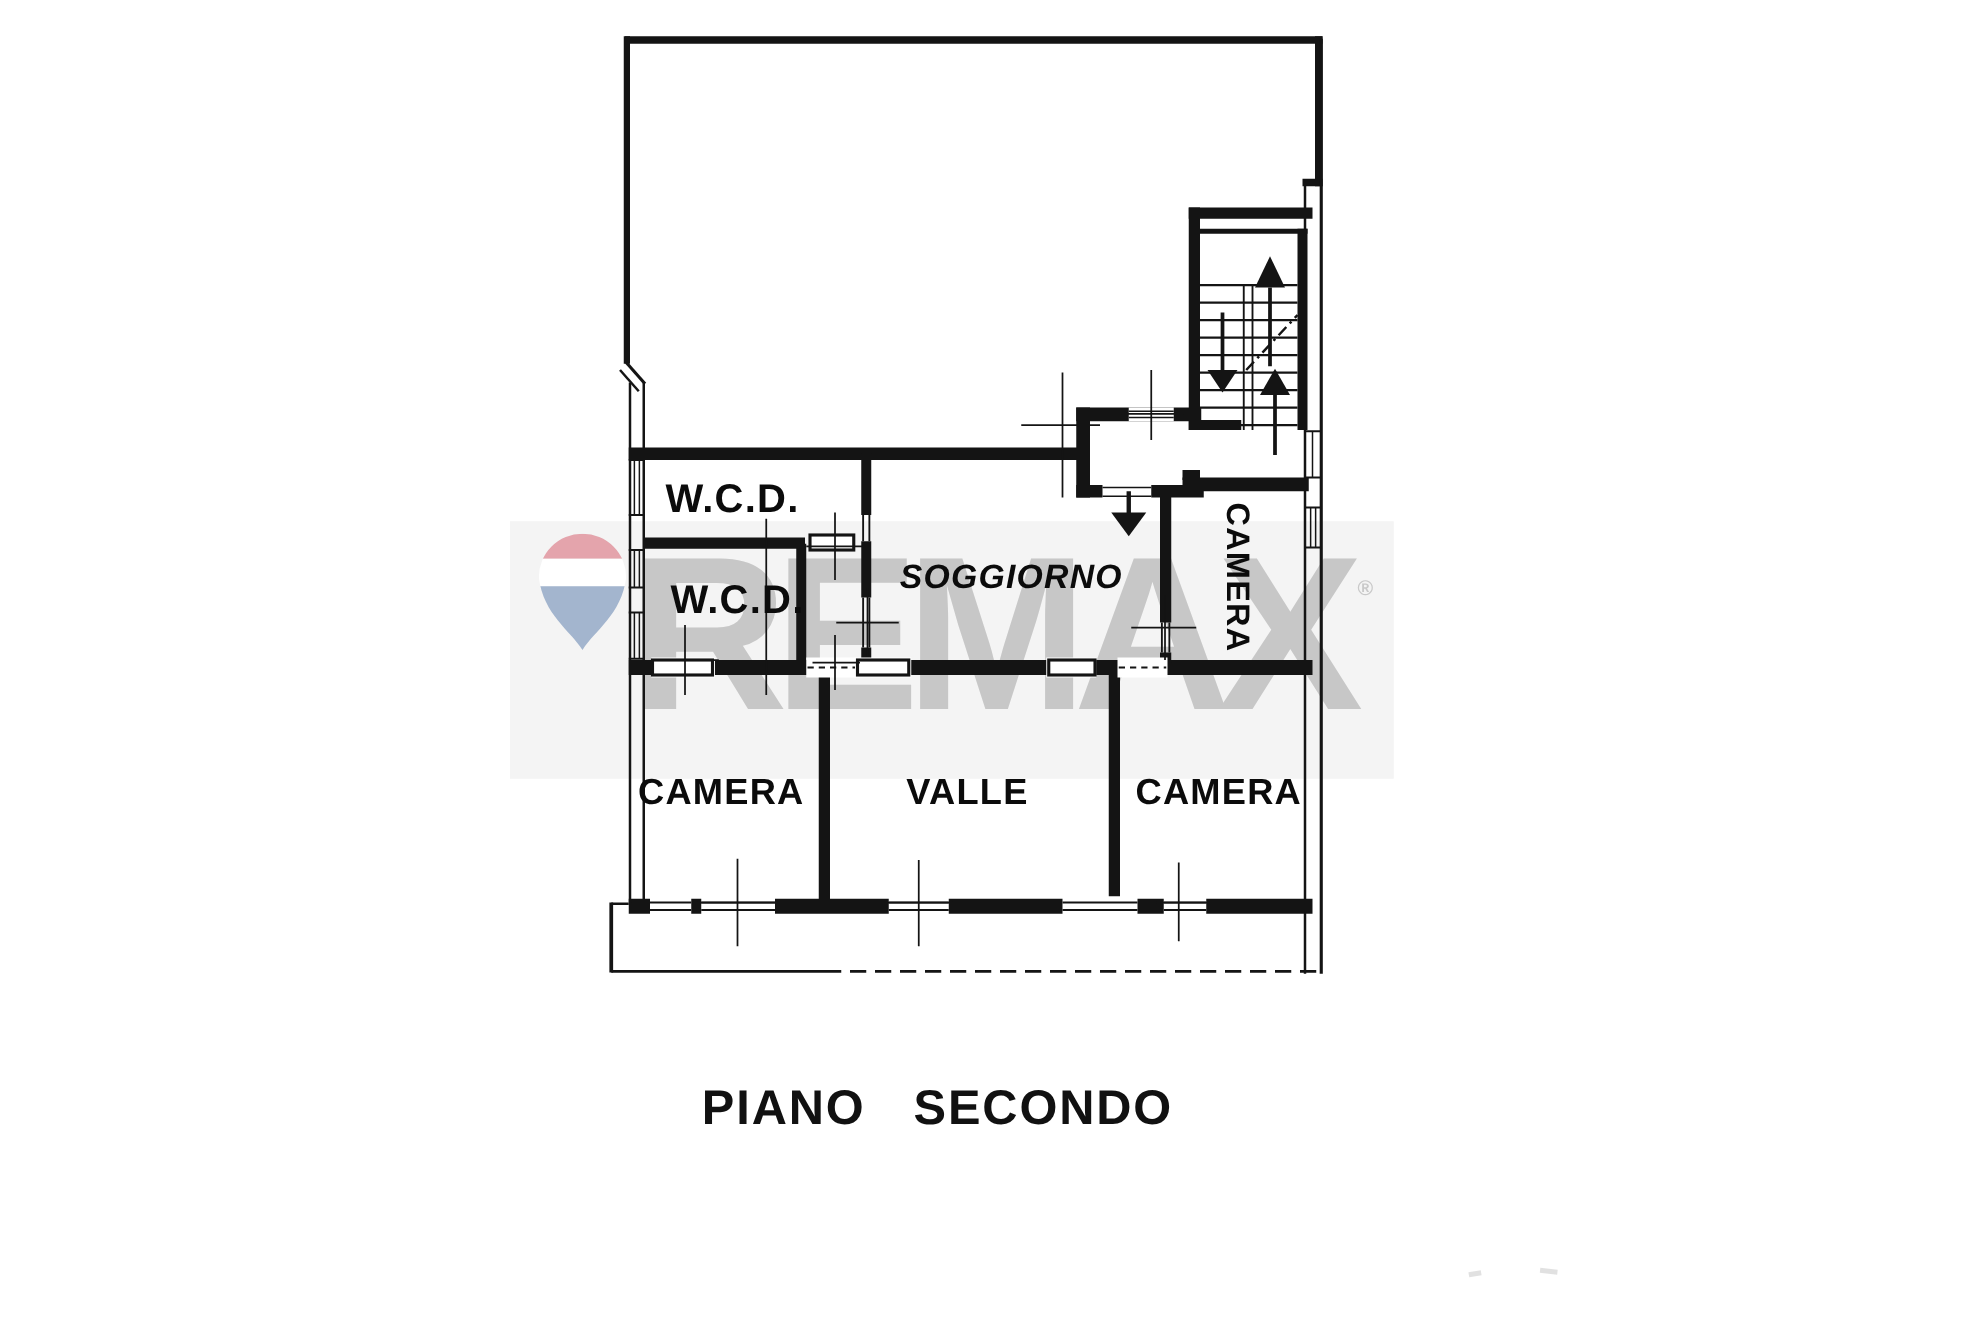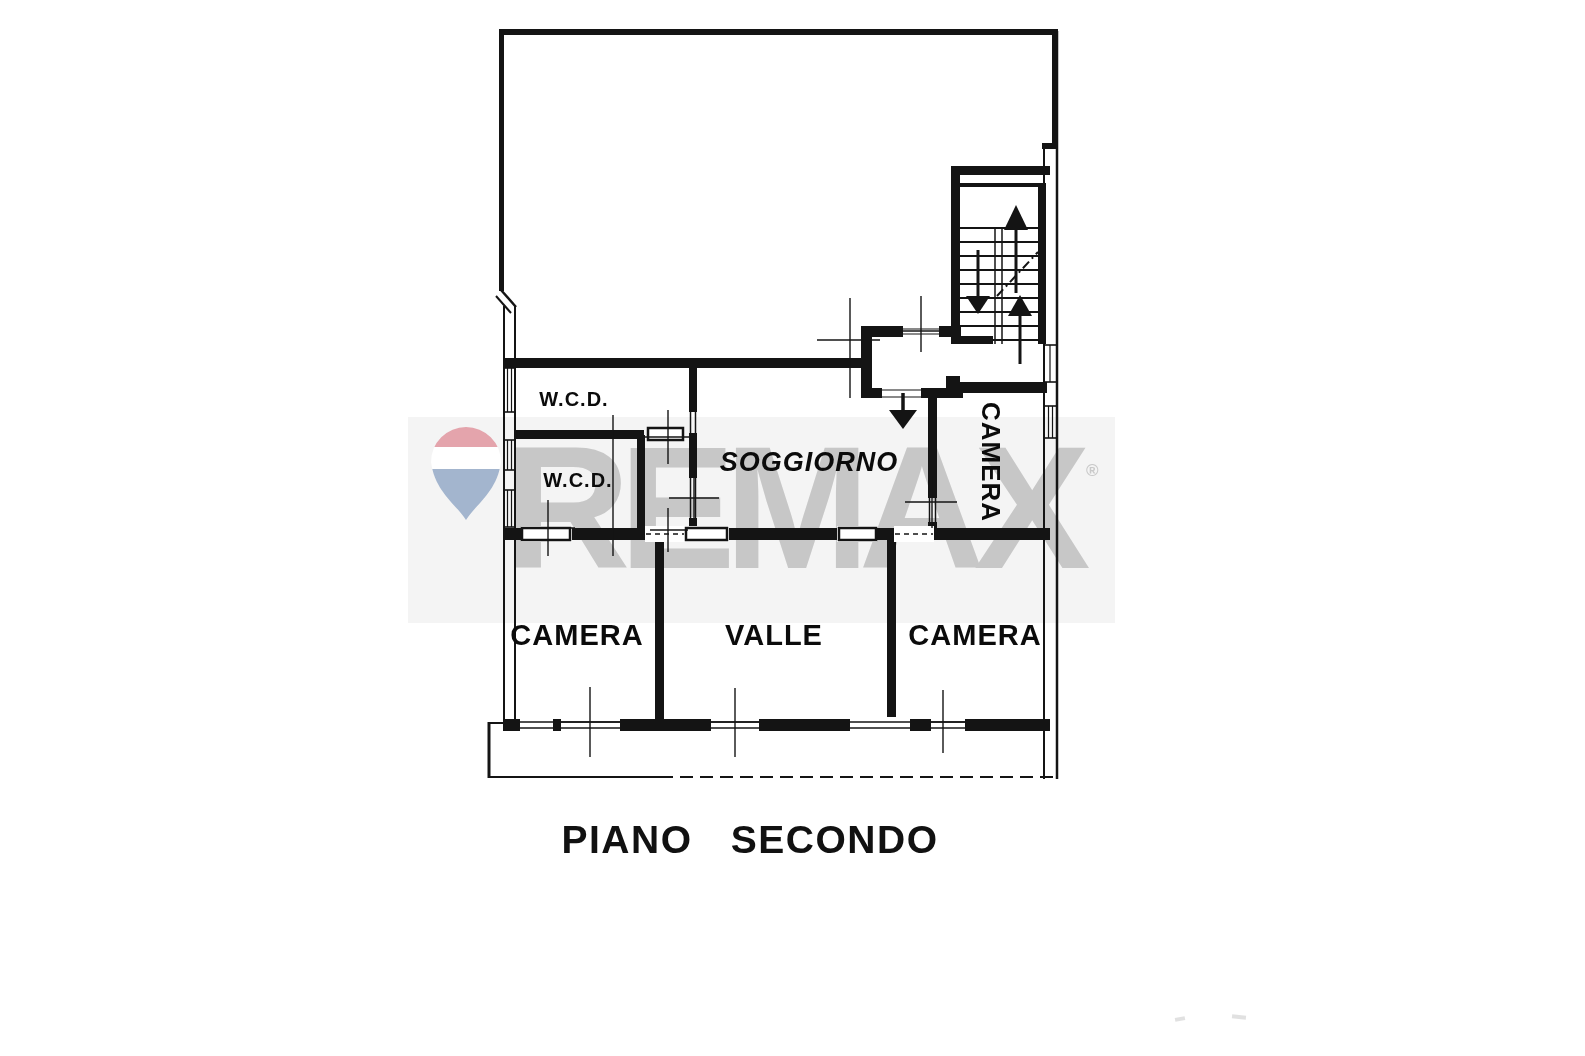--- a/index.html
+++ b/index.html
@@ -15,30 +15,30 @@
     font-size:175px;font-weight:bold;line-height:1;letter-spacing:-0.065em;white-space:nowrap;
   }
   .wm-reg{position:absolute;left:1086px;top:461px;z-index:1;color:#c9c9c9;font-size:17px;font-weight:bold;}
   
   .plan{position:absolute;left:0;top:0;z-index:2;}
   
   .room-label{
     position:absolute;z-index:3;transform:translate(-50%,-50%);
     font-weight:bold;color:#0b0b0b;white-space:nowrap;letter-spacing:1px;
   }
-  .lbl-wcd{font-size:20px;}
+  .lbl-wcd{font-size:32px;margin-left:12px;}
   .lbl-sogg{font-size:27px;font-style:italic;}
   .lbl-cam-mid{font-size:26px;transform:translate(-50%,-50%) rotate(90deg);}
   .lbl-band{font-size:29px;}
   
   .caption{
     position:absolute;left:0;width:1500px;text-align:center;z-index:3;
     font-weight:bold;color:#111;font-size:39px;letter-spacing:1.5px;word-spacing:26px;white-space:nowrap;
   }
-  .caption-floor{top:818px;}
+  .caption-floor{top:865px;}
   .caption-street{top:930px;}
   
   .speck{position:absolute;z-index:1;background:#d9d9d9;opacity:.8;}
   .speck-1{left:1175px;top:1017px;width:10px;height:4px;transform:rotate(-10deg);}
   .speck-2{left:1232px;top:1015px;width:14px;height:4px;transform:rotate(6deg);}
 </style>
 </head>
 <body>
 
 <div class="page">

